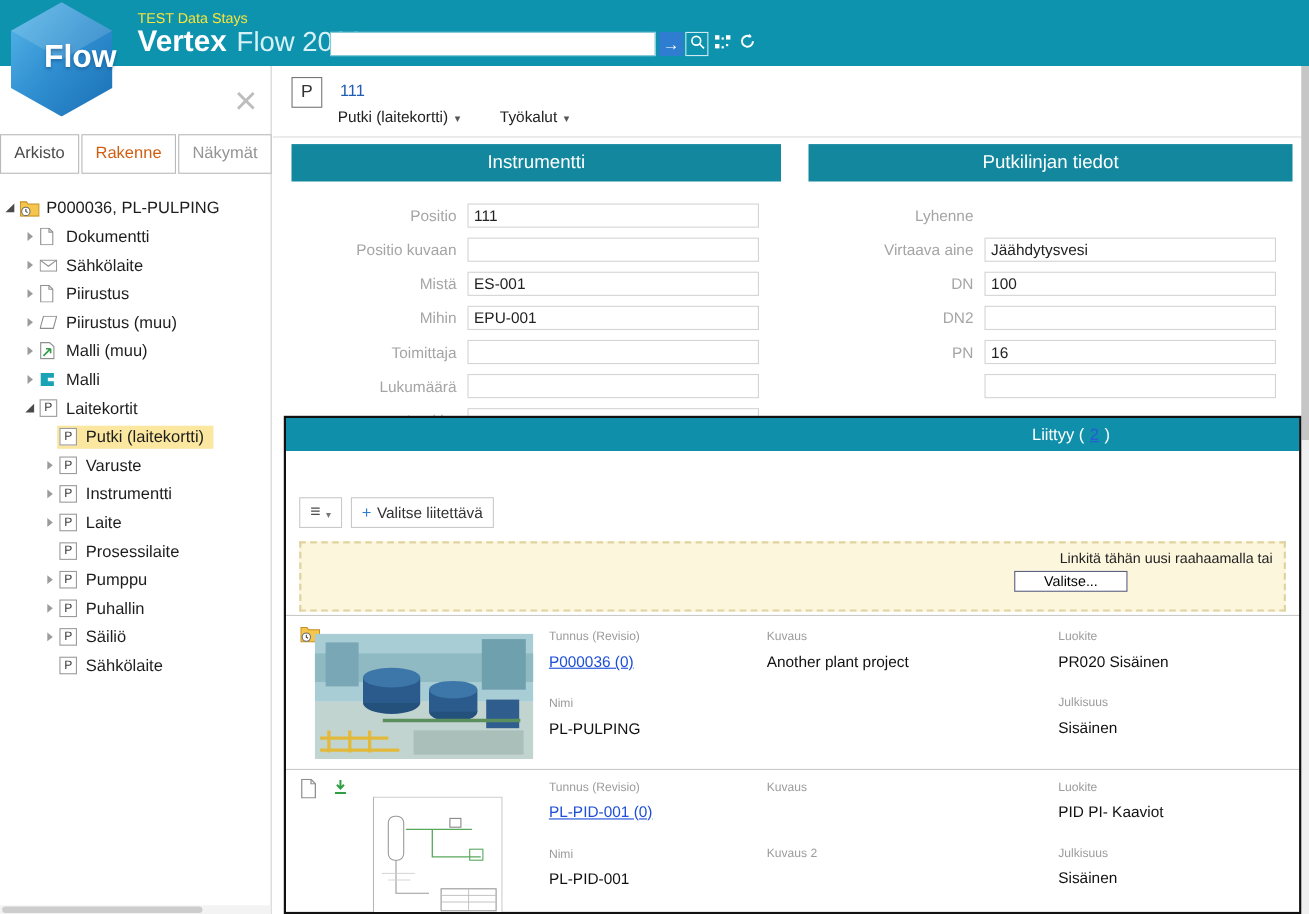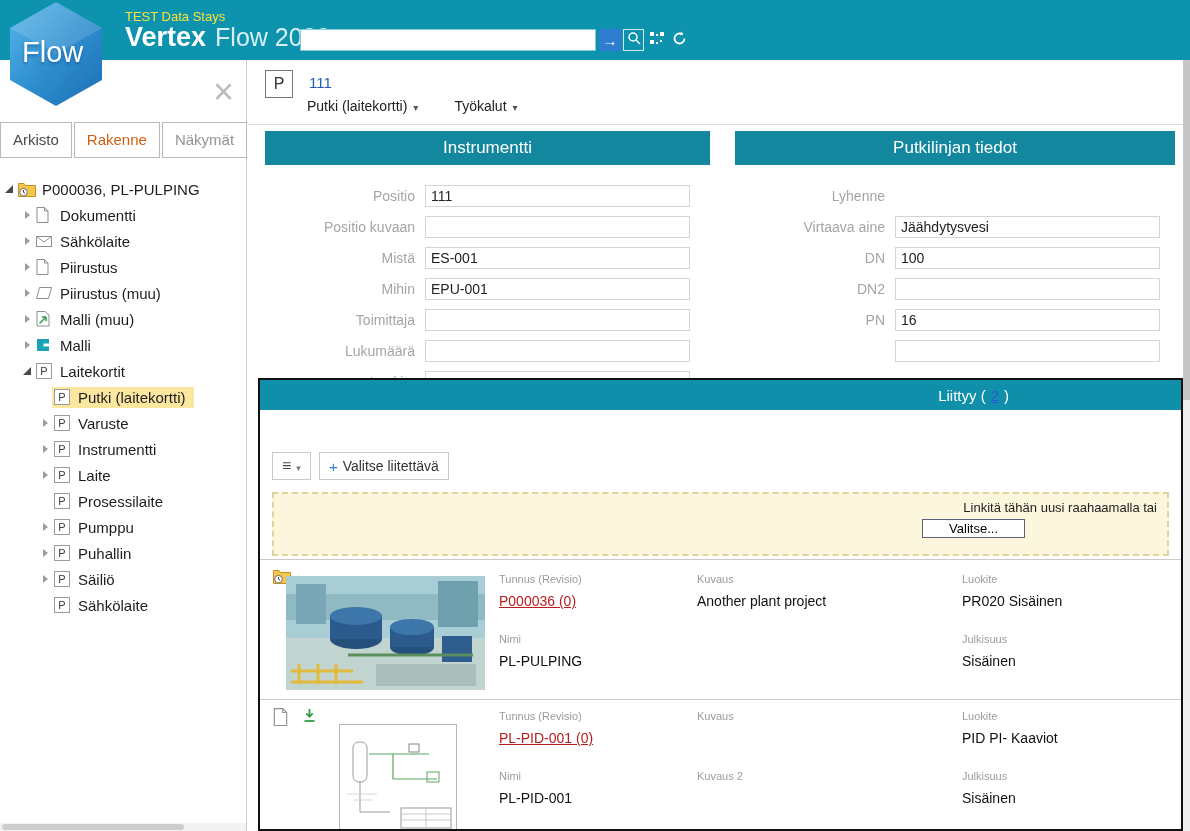--- a/index.html
+++ b/index.html
@@ -3,22 +3,22 @@
 <meta charset="utf-8">
 <style>
   * { margin:0; padding:0; box-sizing:border-box; }
   html,body { width:1190px; height:831px; }
   body { font-family:"Liberation Sans", sans-serif; background:#fff; overflow:hidden; }
   .page { position:relative; width:1190px; height:831px; overflow:hidden; background:#fff; }
 
   
   .topbar { position:absolute; left:0; top:0; width:1190px; height:60px; background:#0d93ae; }
   .logo { position:absolute; left:6px; top:2px; width:100px; height:104px; z-index:50; cursor:pointer; }
-  .logo-text { position:absolute; left:16px; top:34px; width:100px; text-align:left;
-               color:#fff; font-size:29px; font-weight:normal; text-shadow:0 2px 3px rgba(10,60,110,.45); }
+  .logo-text { position:absolute; left:0; top:34px; width:100px; text-align:right;
+               color:#fff; font-size:29px; font-weight:bold; text-shadow:0 2px 3px rgba(10,60,110,.45); }
   .env-label { position:absolute; left:125px; top:9px; color:#f8e33c; font-size:13px; }
   .brand { position:absolute; left:125px; top:22px; color:#fff; font-size:27px; font-weight:600; white-space:nowrap; }
   .brand .product { font-weight:400; color:#d6f1f6; margin-left:9px; font-size:25px; }
   .search-input { position:absolute; left:300px; top:29px; width:296px; height:22px; border:1px solid #86c9d6;
                   background:#fff; font-size:13px; padding:0 6px; outline:none; font-family:inherit; }
   .tb-icon-btn { position:absolute; top:29px; height:22px; display:flex; align-items:center; justify-content:center; cursor:pointer; }
   .go-btn { left:599px; width:22px; background:#2e7dd1; color:#fff; font-size:15px; }
   .mag-btn { left:623px; width:21px; border:1px solid rgba(255,255,255,.8); }
   .qr-btn { left:647px; width:20px; }
   .refresh-btn { left:669px; width:20px; }
@@ -94,21 +94,21 @@
   .thumb { position:absolute; overflow:hidden; cursor:pointer; }
   .thumb1 { left:26px; top:16px; width:199px; height:114px; }
   .thumb2 { left:79px; top:24px; width:118px; height:110px; }
   .dcol { position:absolute; top:12px; }
   .dcol.t2 { top:9px; }
   .col1 { left:239px; width:190px; }
   .col2 { left:437px; width:255px; }
   .col3 { left:702px; width:200px; }
   .dlabel { font-size:11px; color:#9c9c9c; line-height:15px; }
   .dvalue { font-size:14px; color:#111; line-height:18px; margin-top:5px; min-height:18px; }
-  .dlink { display:inline-block; font-size:14px; color:#b91c1c; line-height:18px; margin-top:5px;
+  .dlink { display:inline-block; font-size:14px; color:#1d4ed8; line-height:18px; margin-top:5px;
            text-decoration:underline; cursor:pointer; }
   .sect { margin-top:22px; }
   .sect-lg { margin-top:24px; }
 
   
   .vscroll { position:absolute; right:0; top:60px; width:7px; bottom:0; background:#efefef; }
   .vthumb { position:absolute; left:0; top:0; width:7px; height:340px; background:#c6c6c6; }
 </style>
 </head>
 <body>

